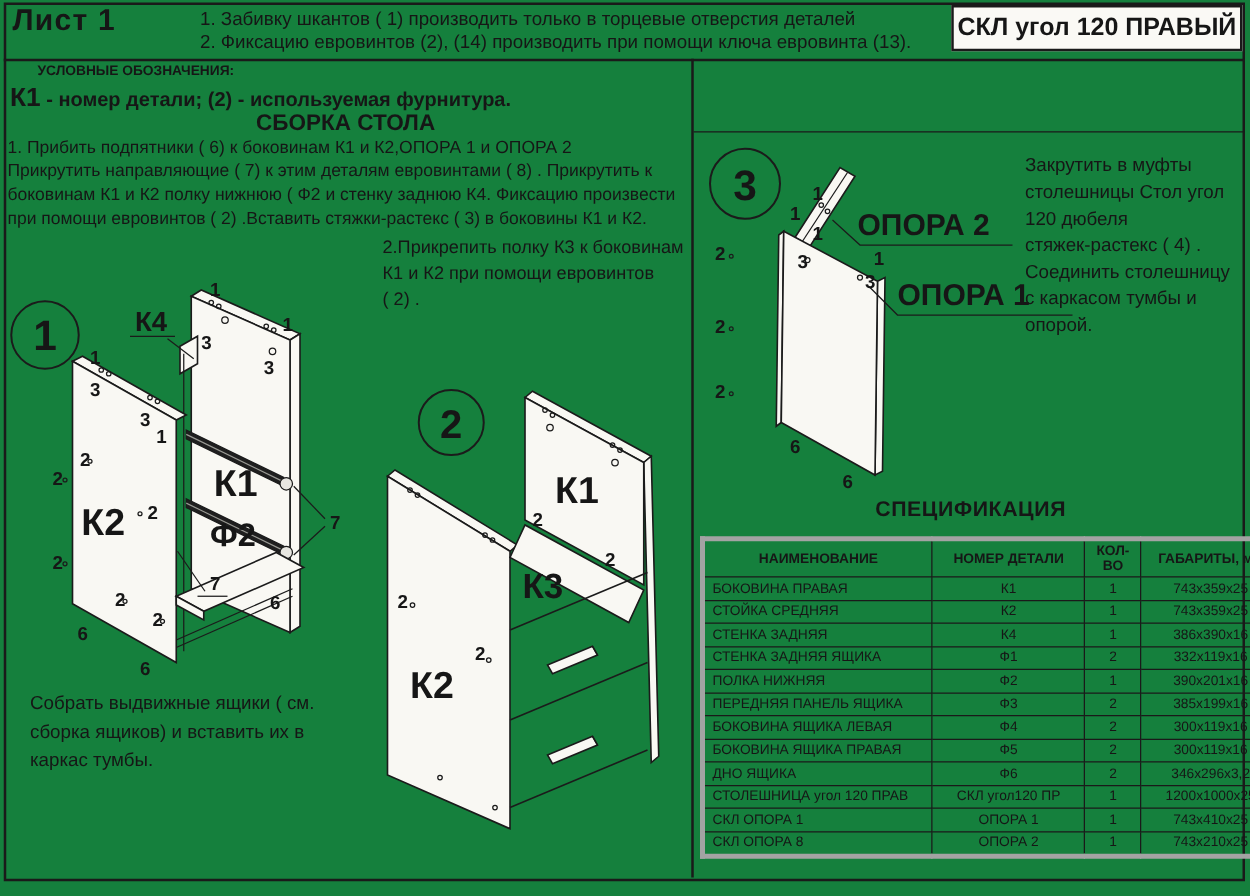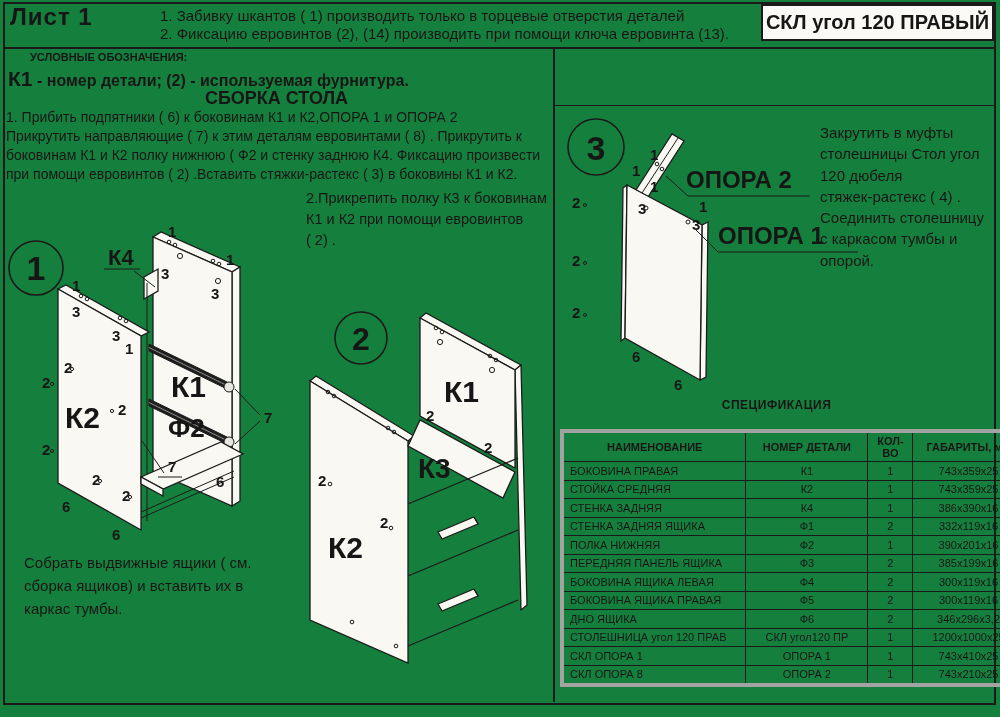--- a/index.html
+++ b/index.html
@@ -18,21 +18,21 @@
       font-size:20px;font-weight:bold;white-space:nowrap;}
   .legend-title{left:14px;top:51px;font-size:11px;font-weight:bold;margin-left:16px;}
   .legend-line{left:8px;top:67px;font-size:16px;font-weight:bold;}
   .legend-line .code{font-size:21px;}
   .assembly-title{left:0;top:88px;width:553px;text-align:center;font-size:18px;font-weight:bold;}
   .step1{left:6px;top:108px;width:549px;font-size:14px;line-height:19px;white-space:pre-line;}
   .step2{left:278px;top:188px;width:268px;font-size:14.5px;line-height:21px;white-space:pre-line;margin-left:28px;}
   .drawers-note{left:24px;top:551px;width:262px;font-size:15px;line-height:23px;white-space:pre-line;}
   .step3{left:562px;top:58px;width:436px;font-size:14.5px;line-height:21px;white-space:pre-line;}
   .top-note{left:820px;top:122px;width:176px;font-size:15px;line-height:21.3px;white-space:pre-line;}
-  .spec-title{left:558px;top:398px;width:437px;text-align:center;font-size:12px;
+  .spec-title{left:558px;top:398px;width:437px;text-align:center;font-size:17px;
       font-weight:bold;letter-spacing:0.5px;}
   table.spec{position:absolute;left:560px;top:429px;border-collapse:collapse;
       border:4px solid #a3a3a3;background:transparent;table-layout:fixed;}
   table.spec th,table.spec td{border:1.4px solid #1a1a1a;overflow:hidden;}
   table.spec th{font-size:11px;font-weight:bold;padding:2px 1px;line-height:12px;height:24px;}
   table.spec td{font-size:11px;height:17.5px;padding:0 19px;text-align:center;white-space:nowrap;margin-left:12px;}
   table.spec td.name{text-align:left;padding-left:6px;}
   svg{overflow:visible;}
   svg text{font-family:"Liberation Sans",sans-serif;fill:#161616;}
   svg .ln{stroke:#1b1b1b;stroke-width:1.3;fill:none;}

